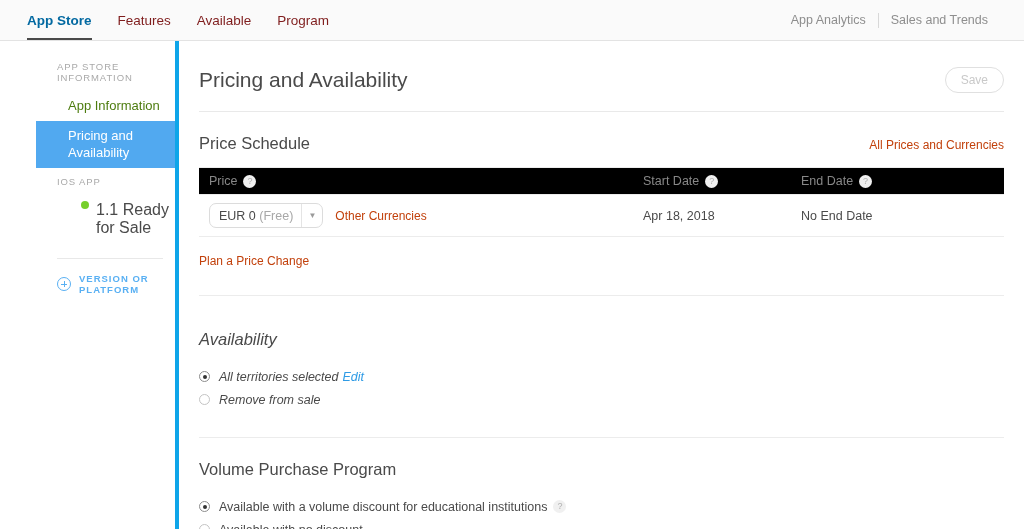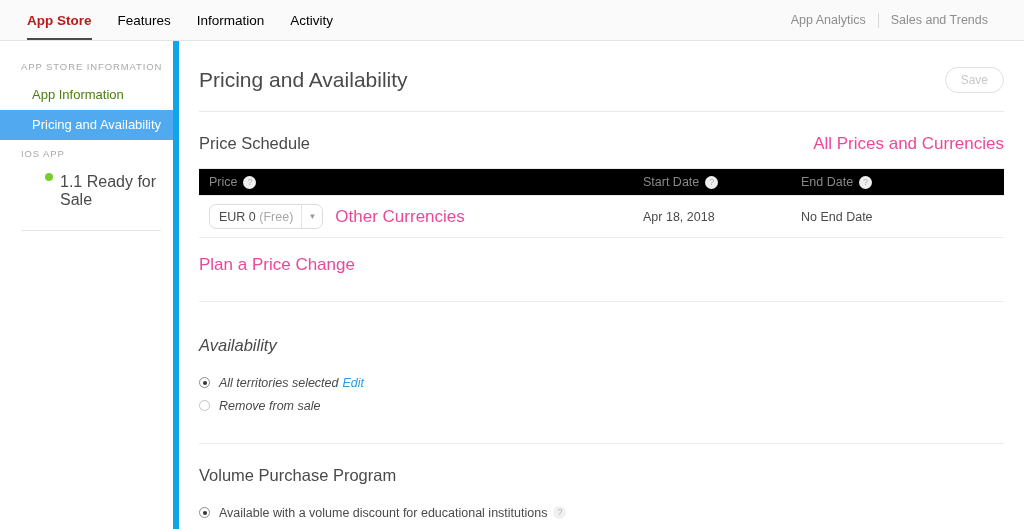--- a/index.html
+++ b/index.html
@@ -18,26 +18,26 @@
     background: #fafafa;
     border-bottom: 1px solid #e3e3e3;
     display: flex; align-items: stretch;
     position: relative;
   }
   .tabs { display: flex; align-items: stretch; padding-left: 14px; }
   .tab {
     display: flex; align-items: center;
     padding: 0 13px;
     font-size: 13.5px;
-    color: #000000;
+    color: #7f1d1d;
     cursor: pointer;
     position: relative;
     white-space: nowrap;
   }
-  .tab.active { color: #b91c1c; font-weight: bold; }
+  .tab.active { color: #0369a1; font-weight: bold; }
   .tab.active::after {
     content: ""; position: absolute;
     left: 13px; right: 13px; bottom: 0;
     height: 2px; background: #4a4a4a;
   }
   .top-right {
     margin-left: auto;
     display: flex; align-items: center;
     padding-right: 24px;
     font-size: 12.5px; color: #8e8e8e;
@@ -45,22 +45,23 @@
   .top-right .tr-link { cursor: pointer; padding: 0 12px; white-space: nowrap; }
   .tr-sep { width: 1px; height: 15px; background: #d8d8d8; }
 
   
   .body { flex: 1; display: flex; min-height: 0; }
 
   
   .sidebar {
     width: 179px; min-width: 179px;
     background: #ffffff;
-    border-right: 6px solid #0ea5e9;
+    border-right: 4px solid #0ea5e9;
     padding-top: 12px;
+    padding-left: 36px;
   }
   .side-head {
     font-size: 9.5px; letter-spacing: .9px;
     color: #a9a9a9; text-transform: uppercase;
     padding: 8px 0 8px 21px;
   }
   .side-item {
     font-size: 13px; color: #4d7c0f;
     padding: 6px 0 7px 32px;
     cursor: pointer; line-height: 17px;
@@ -108,21 +109,21 @@
     border: 1px solid #e0e0e0; background: #ffffff;
     color: #c9c9c9; font-size: 12px;
     border-radius: 13px; padding: 5px 15px;
     font-family: "Liberation Sans", sans-serif;
     cursor: default;
   }
 
   .section { padding-top: 22px; }
   .sec-head { display: flex; align-items: baseline; }
   .sec-title { font-size: 16.5px; color: #4a4a4a; font-weight: normal; }
-  .link { color: #ec4899; font-size: 17px; cursor: pointer; }
+  .link { color: #c2410c; font-size: 12px; cursor: pointer; }
   .sec-head .link { margin-left: auto; }
 
   
   .ptable { margin-top: 14px; width: 100%; }
   .thead {
     display: flex; align-items: center;
     background: #000000;
     border-top: 1px solid #ececec;
     border-bottom: 1px solid #ececec;
     height: 28px;
@@ -189,22 +190,22 @@
 </style>
 </head>
 <body>
 
 <div class="app">
 
   <div class="topbar">
     <div class="tabs">
       <div class="tab active">App Store</div>
       <div class="tab">Features</div>
-      <div class="tab">Information</div>
-      <div class="tab">Activity</div>
+      <div class="tab">Available</div>
+      <div class="tab">Program</div>
     </div>
     <div class="top-right">
       <div class="tr-link">App Analytics</div>
       <div class="tr-sep"></div>
       <div class="tr-link">Sales and Trends</div>
     </div>
   </div>
 
   <div class="body">
 
@@ -214,20 +215,24 @@
       <div class="side-item active">Pricing and Availability</div>
 
       <div class="side-head">iOS APP</div>
       <div class="side-status">
         <span class="dot"></span>
         <span>1.1 Ready for Sale</span>
       </div>
 
       <div class="side-div"></div>
 
+      <div class="side-add">
+        <span class="plus-circle"></span>
+        <span class="side-add-label">VERSION OR PLATFORM</span>
+      </div>
     </div>
 
     <div class="main">
 
       <div class="page-head">
         <h1 class="page-title">Pricing and Availability</h1>
         <button class="save-btn">Save</button>
       </div>
 
       <div class="section">

